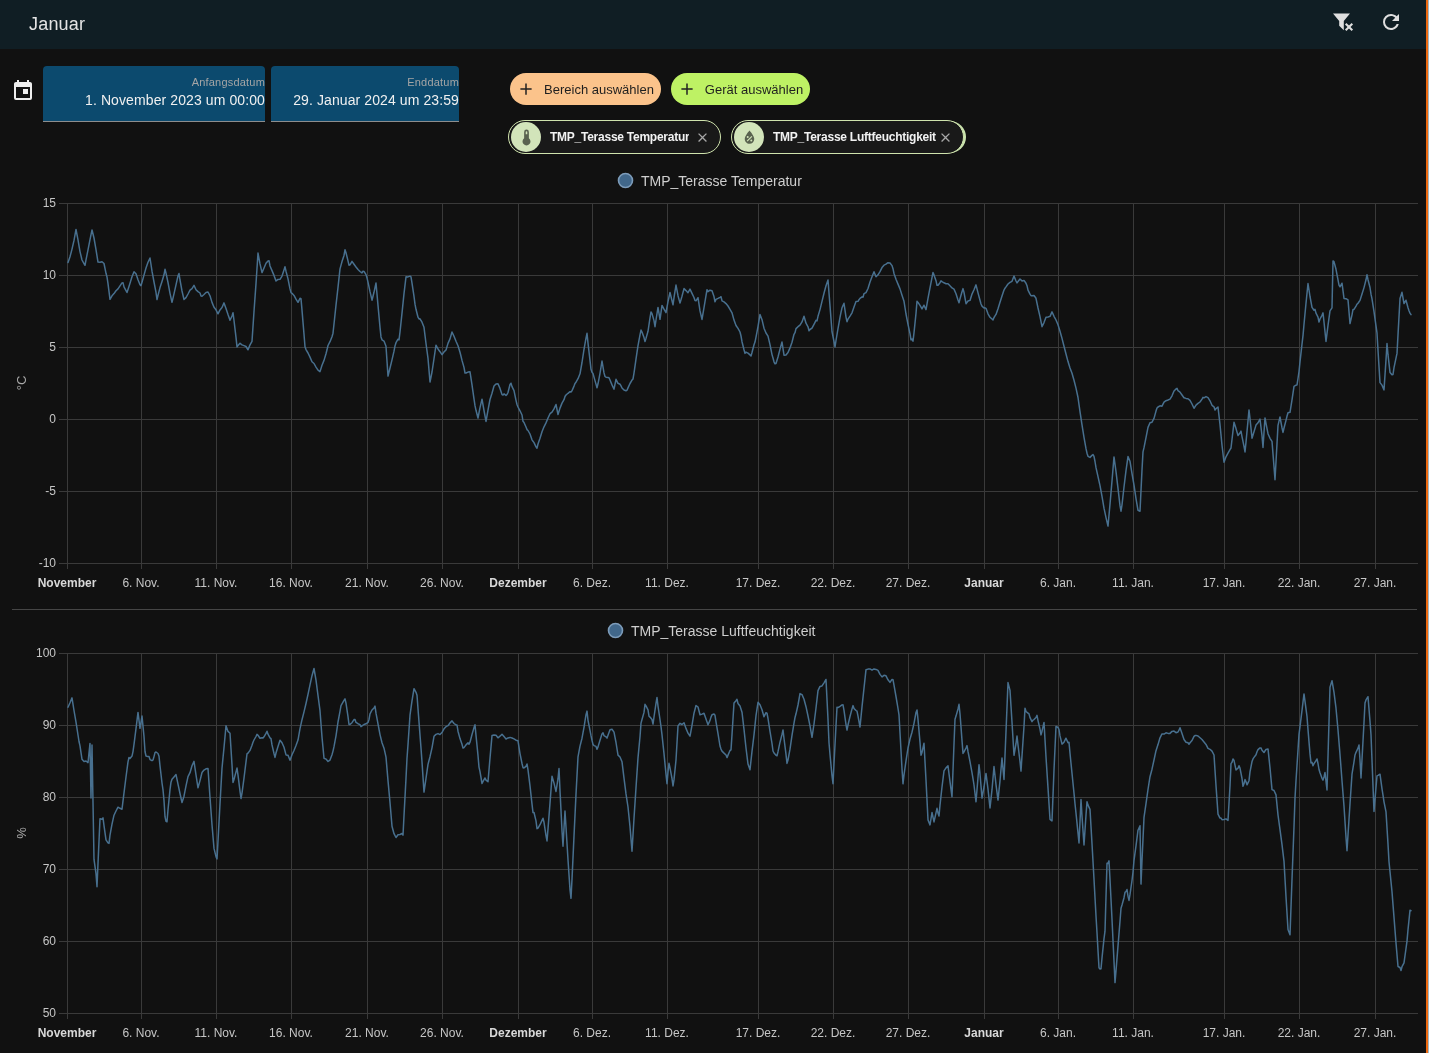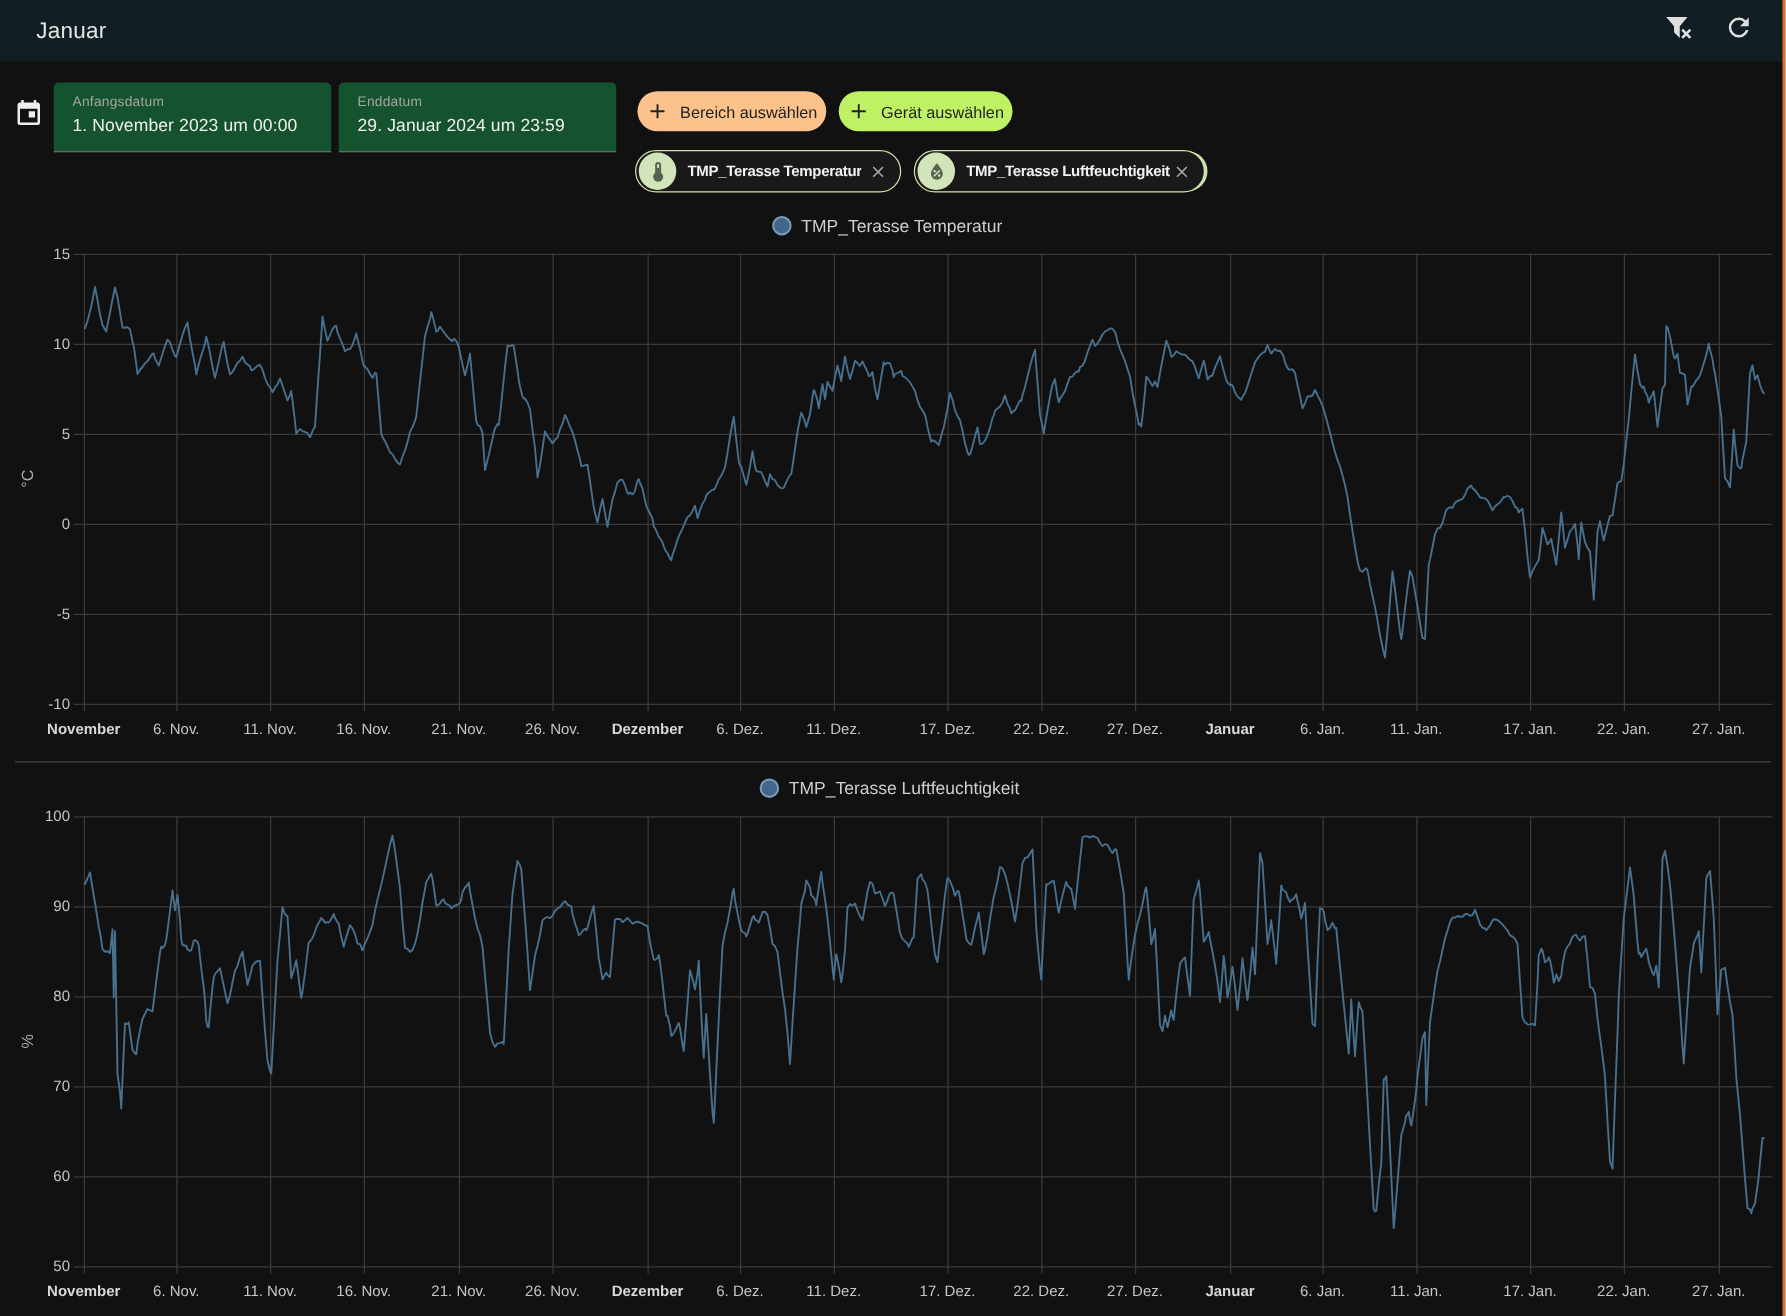--- a/index.html
+++ b/index.html
@@ -1,18 +1,18 @@
 <!DOCTYPE html>
 <html><head><meta charset="utf-8"><style>
 *{margin:0;padding:0;box-sizing:border-box;}
 html,body{width:1429px;height:1053px;background:#111;overflow:hidden;font-family:"Liberation Sans",sans-serif;position:relative;}
 .abs{position:absolute;}
 .header{left:0;top:0;width:1429px;height:49px;background:#101e24;}
 .title{left:29px;top:14px;font-size:18px;color:#e4e4e4;letter-spacing:.2px;}
-.field{top:66px;height:56px;background:#14532d;border-radius:4px 4px 0 0;border-bottom:1px solid #8d8d8d;padding:10px 0 0 15px;}
+.field{top:66px;height:56px;background:#0c4a6e;border-radius:4px 4px 0 0;border-bottom:1px solid #8d8d8d;padding:10px 0 0 15px;text-align:right;}
 .field .lab{font-size:11px;color:#a5a5a5;letter-spacing:.2px;}
 .field .val{font-size:14px;color:#f0f0f0;font-weight:normal;margin-top:4px;letter-spacing:.1px;white-space:nowrap;}
 .btn{top:73px;height:32px;border-radius:16px;display:flex;align-items:center;justify-content:center;font-size:13px;color:#1f1f1f;gap:9px;}
 .btn svg{flex:0 0 auto;}
 .chip{top:120px;height:34px;border:1px solid #cfe3ad;border-radius:17px;display:flex;align-items:center;background:#191919;}
 .chip .ico{width:30px;height:30px;border-radius:50%;background:#d2e4ba;display:flex;align-items:center;justify-content:center;margin-left:2px;flex:0 0 auto;}
 .chip .txt{font-size:12px;font-weight:bold;color:#f2f2f2;margin-left:9px;white-space:nowrap;overflow:hidden;letter-spacing:-.25px;}
 .chip .x{margin-left:auto;margin-right:10px;flex:0 0 auto;}
 </style></head>
 <body>
@@ -28,21 +28,21 @@
 <svg class="abs" style="left:1379px;top:10px" width="24" height="24" viewBox="0 0 24 24">
     <path fill="#dfdfdf" d="M17.65,6.35C16.2,4.9 14.21,4 12,4A8,8 0 0,0 4,12A8,8 0 0,0 12,20C15.73,20 18.84,17.45 19.73,14H17.65C16.83,16.33 14.61,18 12,18A6,6 0 0,1 6,12A6,6 0 0,1 12,6C13.66,6 15.14,6.69 16.22,7.78L13,11H20V4L17.65,6.35Z"></path>
   </svg>
 <svg class="abs" style="left:11px;top:79px" width="24" height="24" viewBox="0 0 24 24">
     <path fill="#eeeeee" d="M19,19H5V8H19M19,3H18V1H16V3H8V1H6V3H5C3.89,3 3,3.89 3,5V19A2,2 0 0,0 5,21H19A2,2 0 0,0 21,19V5C21,3.89 20.1,3 19,3M17,10H12V15H17V10Z"></path>
   </svg>
 <div class="abs field" style="left:43px;width:222px;">
     <div class="lab">Anfangsdatum</div>
     <div class="val">1. November 2023 um 00:00</div>
   </div>
-<div class="abs field" style="left:271px;width:222px;">
+<div class="abs field" style="left:271px;width:188px;">
     <div class="lab">Enddatum</div>
     <div class="val">29. Januar 2024 um 23:59</div>
   </div>
 <div class="abs btn" style="left:510px;width:151px;background:#fbc38b;">
     <svg width="18" height="18" viewBox="0 0 24 24">
       <path fill="none" stroke="#222" stroke-width="2" d="M12 4.5V19.5M4.5 12H19.5"></path>
     </svg>
     <span>Bereich auswählen</span>
   </div>
 <div class="abs btn" style="left:671px;width:139px;background:#bef264;">

